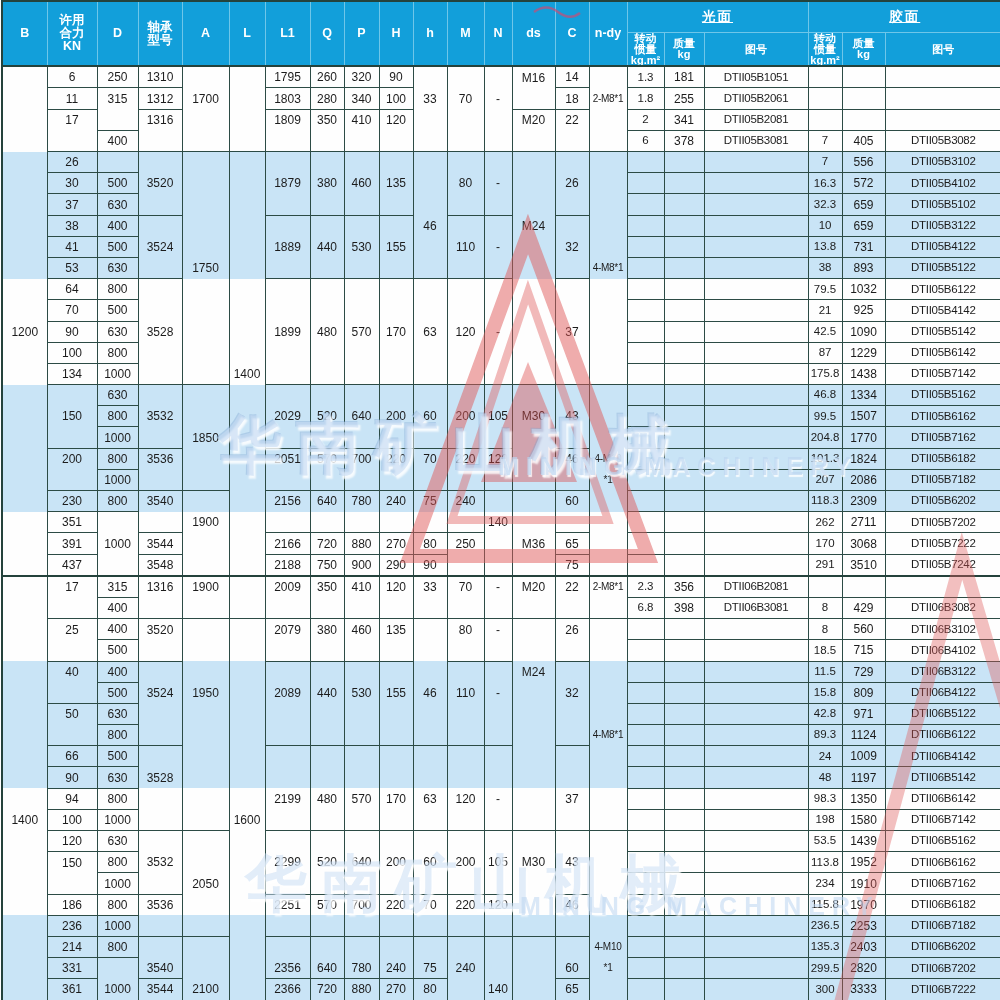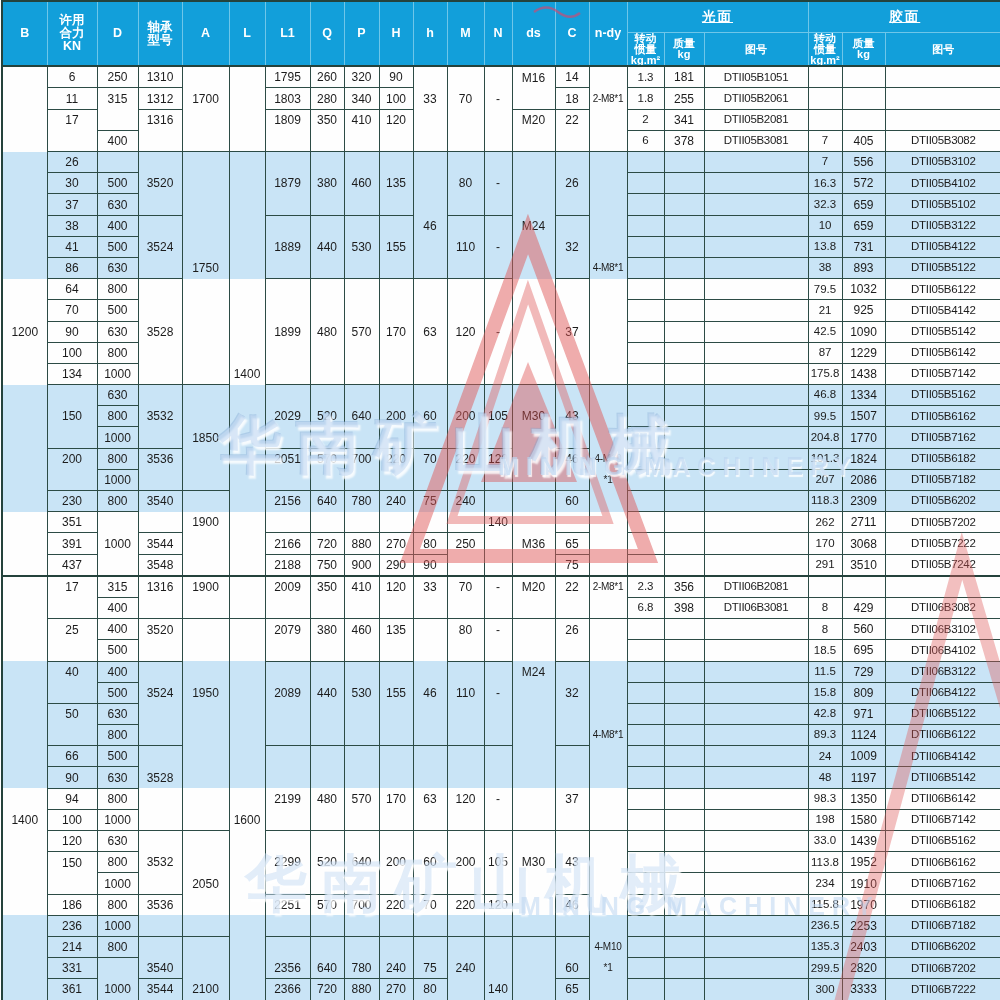--- a/index.html
+++ b/index.html
@@ -310,21 +310,21 @@
           <td class="nt nd"></td>
           <td class="sm"></td>
           <td></td>
           <td class="dn"></td>
           <td class="sm">13.8</td>
           <td>731</td>
           <td class="dn">DTII05B4122</td>
         </tr>
         <tr class="b">
           <td class="nt"></td>
-          <td>86</td>
+          <td>53</td>
           <td>630</td>
           <td class="nt"></td>
           <td class="nt">1750</td>
           <td class="nt"></td>
           <td class="nt"></td>
           <td class="nt"></td>
           <td class="nt"></td>
           <td class="nt"></td>
           <td class="nt"></td>
           <td class="nt"></td>
@@ -761,21 +761,21 @@
           <td class="nt"></td>
           <td class="nt"></td>
           <td class="nt"></td>
           <td class="nt"></td>
           <td class="nt"></td>
           <td class="nt nd"></td>
           <td class="sm"></td>
           <td></td>
           <td class="dn"></td>
           <td class="sm">18.5</td>
-          <td>695</td>
+          <td>715</td>
           <td class="dn">DTII06B4102</td>
         </tr>
         <tr class="b">
           <td class="nt"></td>
           <td>40</td>
           <td>400</td>
           <td></td>
           <td class="nt"></td>
           <td class="nt"></td>
           <td></td>
@@ -976,21 +976,21 @@
           <td></td>
           <td></td>
           <td></td>
           <td></td>
           <td></td>
           <td></td>
           <td class="nd"></td>
           <td class="sm"></td>
           <td></td>
           <td class="dn"></td>
-          <td class="sm">33.0</td>
+          <td class="sm">53.5</td>
           <td>1439</td>
           <td class="dn">DTII06B5162</td>
         </tr>
         <tr class="w">
           <td class="nt"></td>
           <td>150</td>
           <td>800</td>
           <td class="nt">3532</td>
           <td class="nt"></td>
           <td class="nt"></td>

